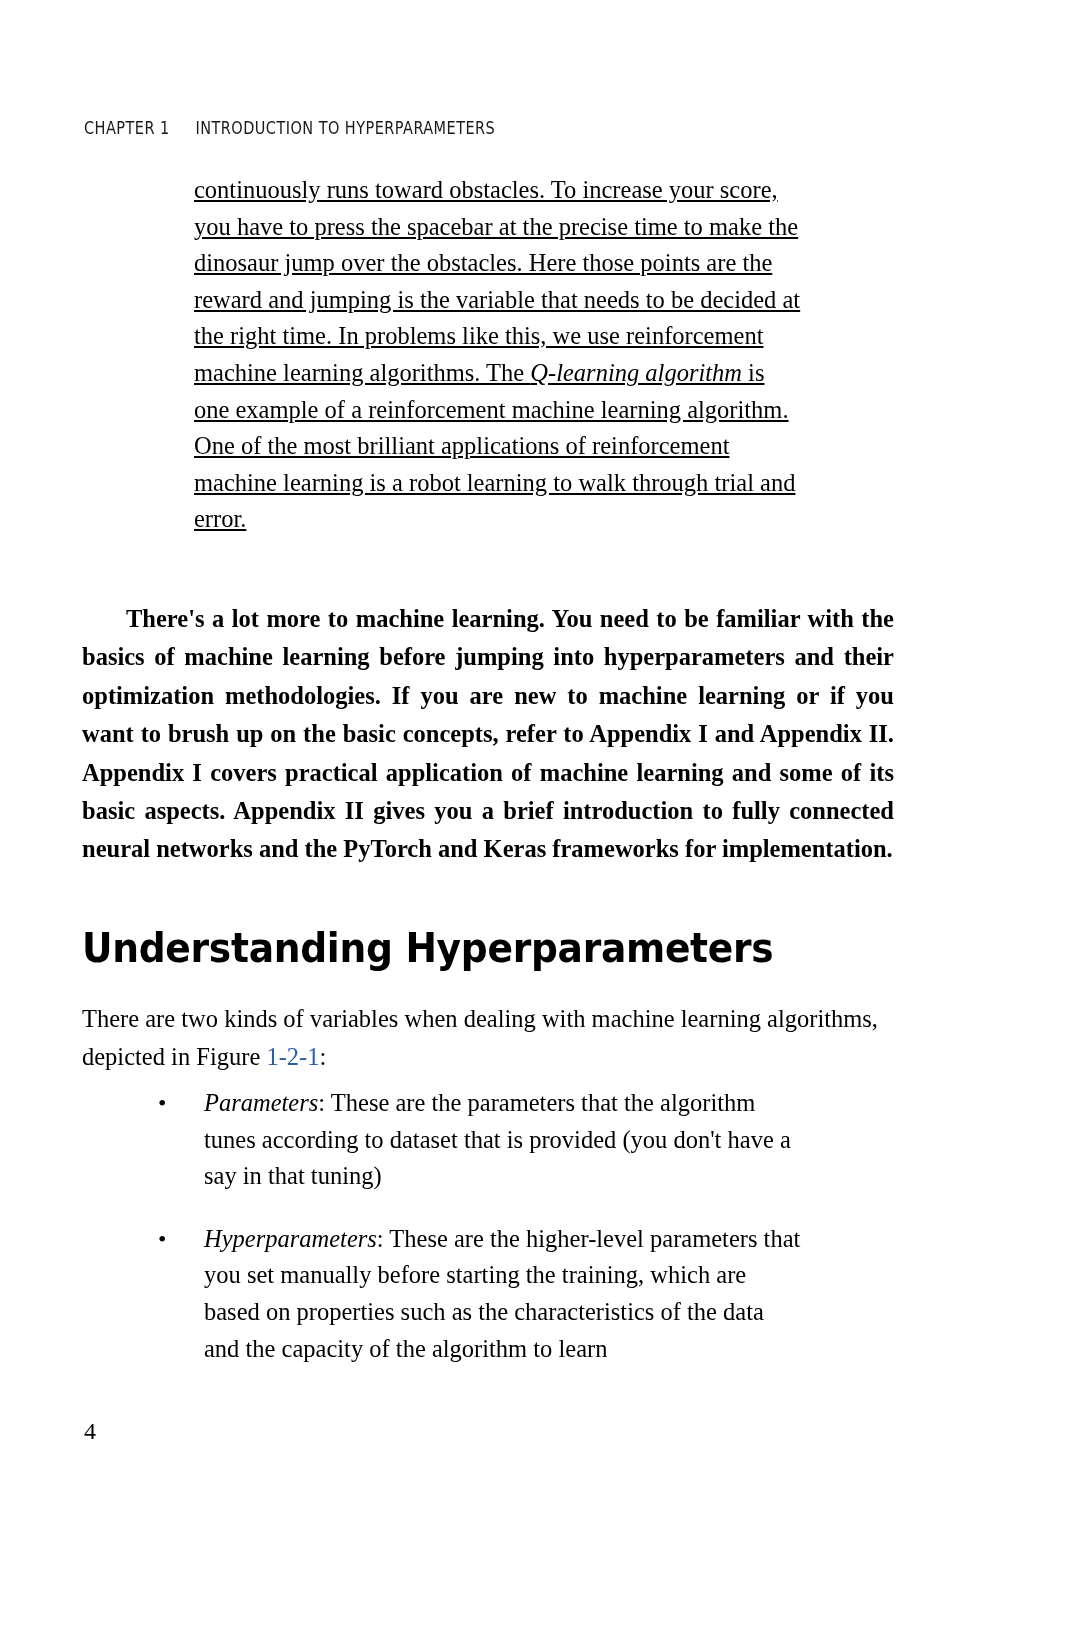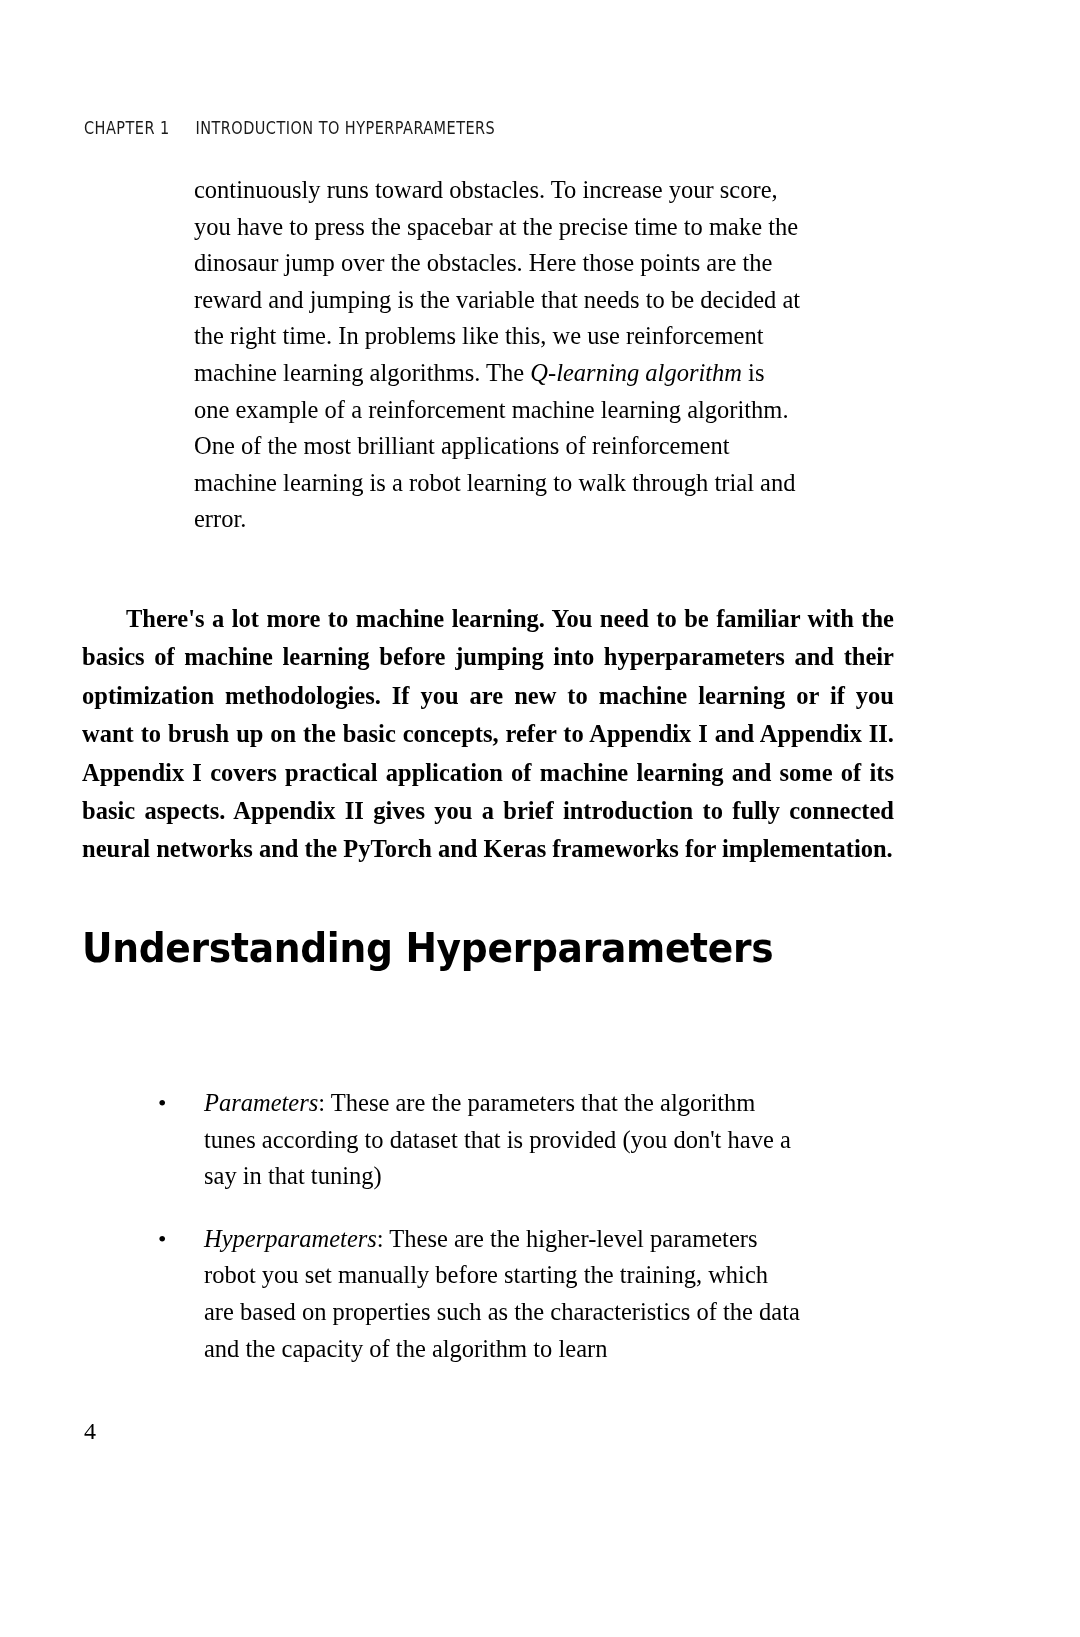--- a/index.html
+++ b/index.html
@@ -45,21 +45,21 @@
   
   .indent-block {
     position: absolute;
     left: 194px;
     top: 172px;
     width: 610px;
     font-size: 24.5px;
     line-height: 36.6px;
     text-align: left;
   }
-  .indent-block p { margin: 0; }
+  .indent-block p { margin: 0; text-decoration: underline; }
 
   
   .body-para {
     position: absolute;
     left: 82px;
     top: 600px;
     width: 812px;
     font-size: 24.5px;
     line-height: 38.4px;
     text-align: justify;
@@ -137,27 +137,28 @@
   </div>
 
   <div class="indent-block">
     <p><span>continuously runs toward obstacles. To increase your score, you have to press the spacebar at the precise time to make the dinosaur jump over the obstacles. Here those points are the reward and jumping is the variable that needs to be decided at the right time. In problems like this, we use reinforcement machine learning algorithms. The </span><span class="it">Q-learning algorithm</span><span> is one example of a reinforcement machine learning algorithm. One of the most brilliant applications of reinforcement machine learning is a robot learning to walk through trial and error.</span></p>
   </div>
 
   <div class="body-para">There's a lot more to machine learning. You need to be familiar with the basics of machine learning before jumping into hyperparameters and their optimization methodologies. If you are new to machine learning or if you want to brush up on the basic concepts, refer to Appendix I and Appendix II. Appendix I covers practical application of machine learning and some of its basic aspects. Appendix II gives you a brief introduction to fully connected neural networks and the PyTorch and Keras frameworks for implementation.</div>
 
   <div class="section-heading">Understanding Hyperparameters</div>
 
+  <div class="intro-para"><span>There are two kinds of variables when dealing with machine learning algorithms, depicted in Figure </span><span class="xref">1-2-1</span><span>:</span></div>
 
   <div class="bullets">
     <div class="bullet-item">
       <span class="dot">•</span>
       <span class="it">Parameters</span><span>: These are the parameters that the algorithm tunes according to dataset that is provided (you don't have a say in that tuning)</span>
     </div>
     <div class="bullet-item">
       <span class="dot">•</span>
-      <span class="it">Hyperparameters</span><span>: These are the higher-level parameters robot you set manually before starting the training, which are based on properties such as the characteristics of the data and the capacity of the algorithm to learn</span>
+      <span class="it">Hyperparameters</span><span>: These are the higher-level parameters that you set manually before starting the training, which are based on properties such as the characteristics of the data and the capacity of the algorithm to learn</span>
     </div>
   </div>
 
   <div class="folio">4</div>
 
 </div>
 
 </body></html>

